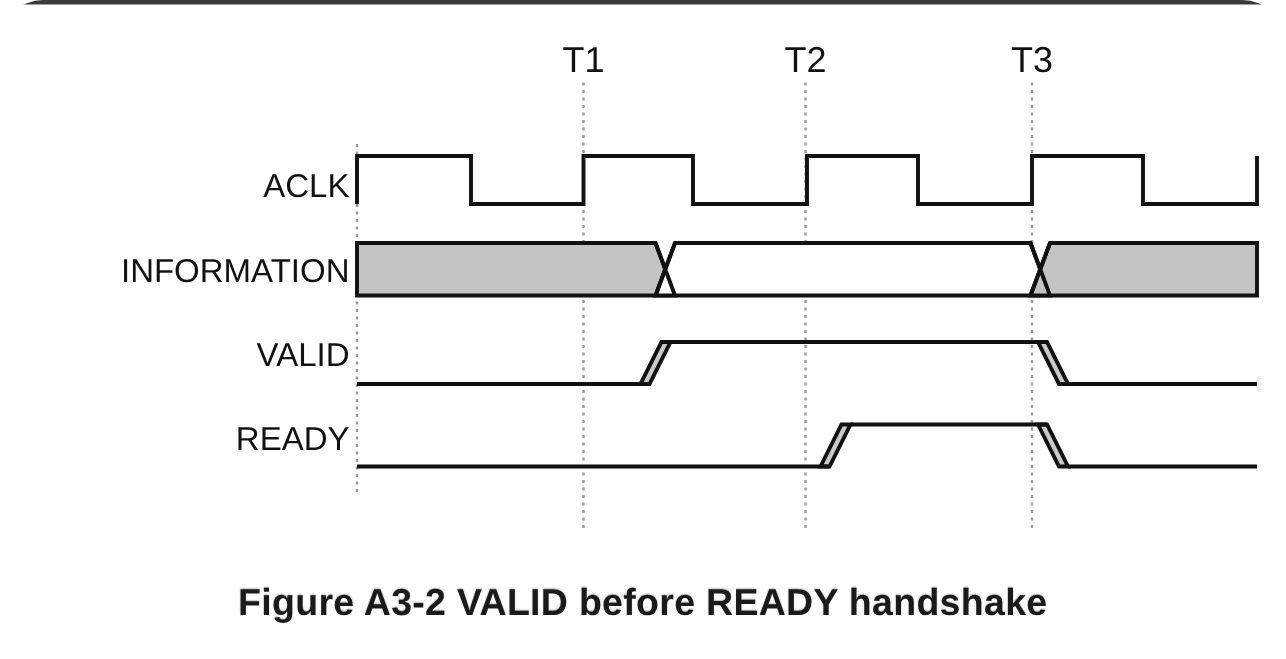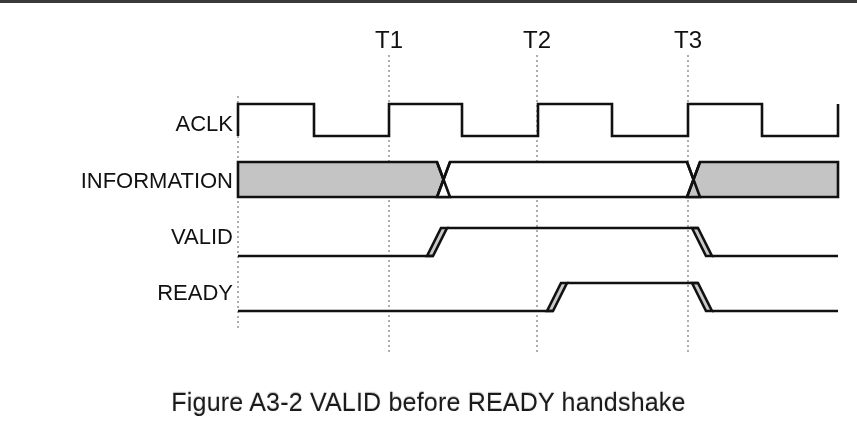--- a/index.html
+++ b/index.html
@@ -7,20 +7,21 @@
     padding: 0;
     background: #ffffff;
   }
   #page {
     position: relative;
     width: 857px;
     height: 439px;
     background: #ffffff;
     overflow: hidden;
     font-family: "Liberation Sans", sans-serif;
+    border-radius: 29px;
   }
   #top-band {
     position: absolute;
     left: 0; top: 0;
     width: 857px; height: 3px;
     background: #3a3a3a;
   }
   #diagram-svg {
     position: absolute;
     left: 0; top: 0;
@@ -68,21 +69,21 @@
     stroke-linejoin: miter;
   }
   #caption {
     position: absolute;
     left: 0;
     top: 388px;
     width: 857px;
     text-align: center;
     font-family: "Liberation Sans", sans-serif;
     font-size: 25px;
-    font-weight: normal;
+    font-weight: bold;
     color: #1a1a1a;
     letter-spacing: 0.2px;
     text-shadow: 0 1px 0 rgba(255,255,255,0.9), 0 -1px 1px rgba(90,90,90,0.45);
   }
   #watermark {
     position: absolute;
     right: 8px;
     bottom: 2px;
     font-family: "DejaVu Sans", sans-serif;
     font-size: 15px;

